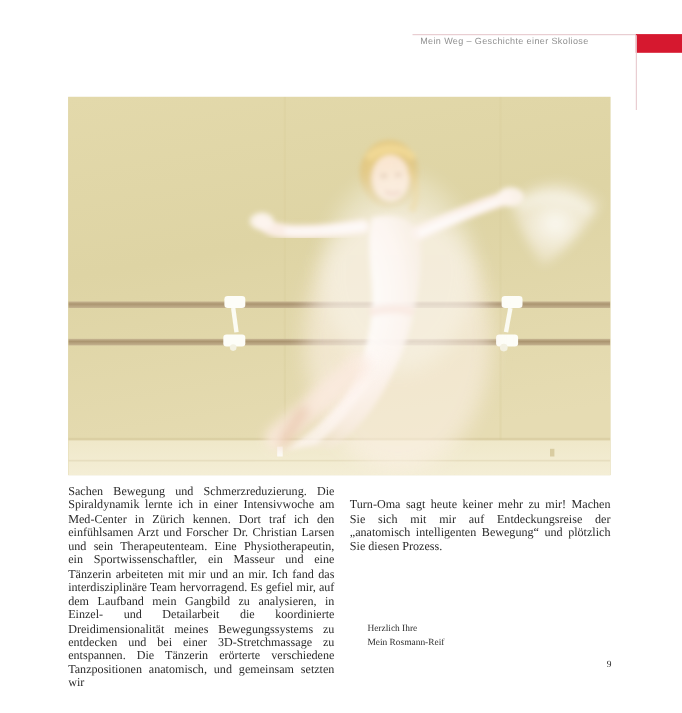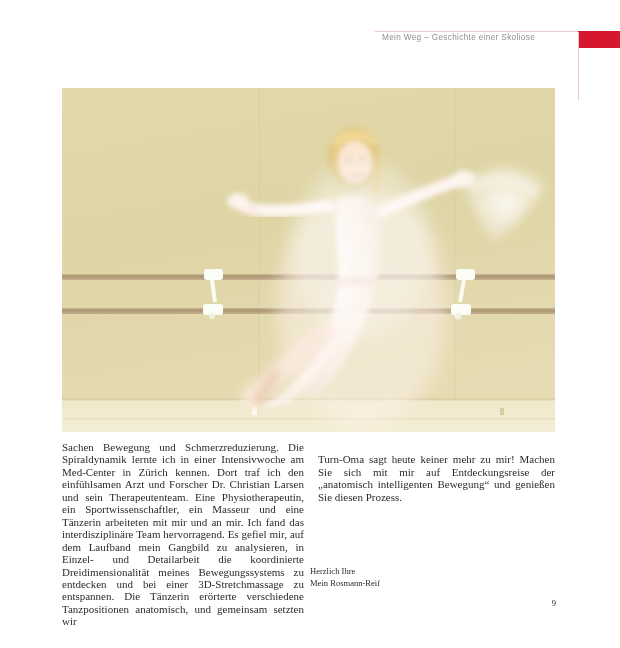--- a/index.html
+++ b/index.html
@@ -82,21 +82,21 @@
   .col-right { left: 318px; width: 237px; }
 
   .col p {
     margin: 0;
   }
   .col p.gap-before {
     margin-top: 12.4px;
   }
   .sig {
     position: absolute;
-    left: 310px;
+    left: 334px;
     top: 565px;
     font-size: 8.55px;
     line-height: 12.45px;
     color: #2b2b2b;
     font-family: "Liberation Serif", serif;
   }
   .folio {
     position: absolute;
     left: 540px;
     top: 598px;
@@ -244,21 +244,21 @@
       <ellipse cx="300" cy="160" rx="70" ry="90" fill="#ffffff"></ellipse>
     </g>
   </svg>
 </div>
 
 <div class="col col-left">
   <p>Sachen Bewegung und Schmerzreduzierung. Die Spiraldynamik lernte ich in einer Intensivwoche am Med-Center in Zürich kennen. Dort traf ich den einfühlsamen Arzt und Forscher Dr. Christian Larsen und sein Therapeutenteam. Eine Physiotherapeutin, ein Sportwissenschaftler, ein Masseur und eine Tänzerin arbeiteten mit mir und an mir. Ich fand das interdisziplinäre Team hervorragend. Es gefiel mir, auf dem Laufband mein Gangbild zu analysieren, in Einzel- und Detailarbeit die koordinierte Dreidimensionalität meines Bewegungssystems zu entdecken und bei einer 3D-Stretchmassage zu entspannen. Die Tänzerin erörterte verschiedene Tanzpositionen anatomisch, und gemeinsam setzten wir</p>
 </div>
 
 <div class="col col-right">
-  <p class="gap-before">Turn-Oma sagt heute keiner mehr zu mir! Machen Sie sich mit mir auf Entdeckungsreise der „anatomisch intelligenten Bewegung“ und genießen Sie diesen Prozess.</p>
+  <p class="gap-before">Turn-Oma sagt heute keiner mehr zu mir! Machen Sie sich mit mir auf Entdeckungsreise der „anatomisch intelligenten Bewegung“ und plötzlich Sie diesen Prozess.</p>
 </div>
 
 <div class="sig">
   <div>Herzlich Ihre</div>
   <div>Mein Rosmann-Reif</div>
 </div>
 
 <div class="folio">9</div>
 
 </body></html>

